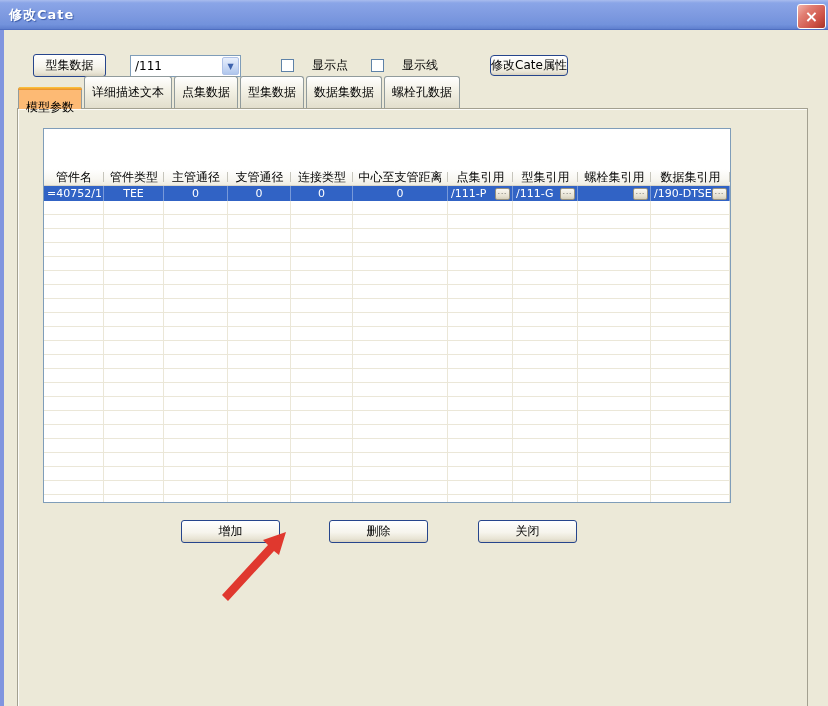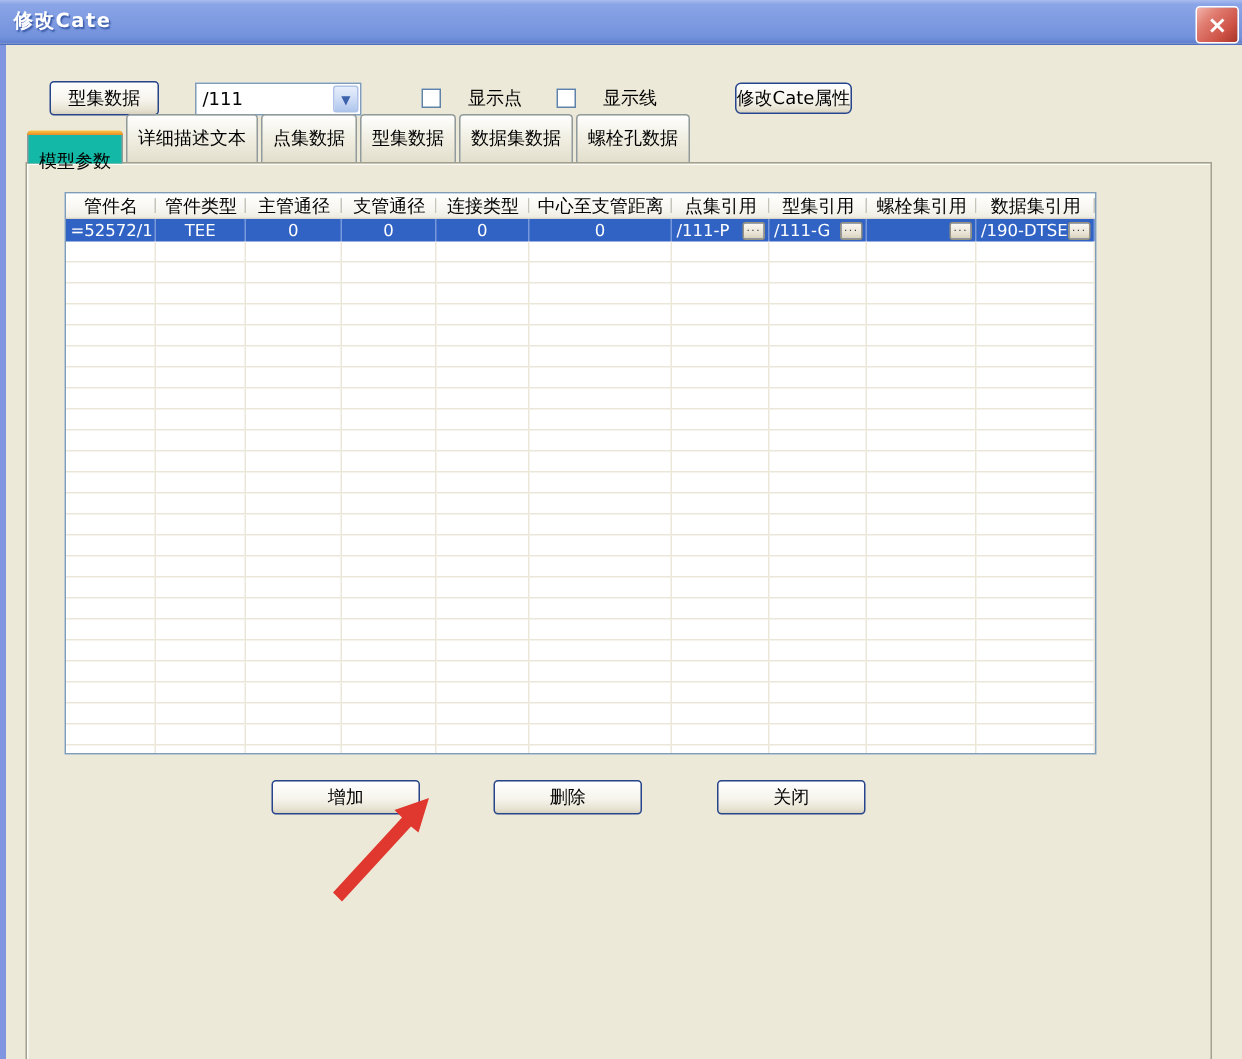--- a/index.html
+++ b/index.html
@@ -63,21 +63,21 @@
     position:absolute; left:18px; top:87px; height:21px;
     display:flex; align-items:flex-end; z-index:3;
   }
   .tab {
     height:32px; margin-right:2px; padding:0 7px; position:relative;
     border:1px solid #919B9C; border-bottom:none; border-radius:3px 3px 0 0;
     background:linear-gradient(180deg,#FFFFFF 0%,#F2F0E4 45%,#E2DECC 100%);
     font-size:12px; display:flex; align-items:center; cursor:pointer; white-space:nowrap;
   }
   .tab.active {
-    height:22px; margin-bottom:-1px; z-index:4; background:#14b8a6;
+    height:22px; margin-bottom:-1px; z-index:4; background:#fdba74;
     padding-top:17px;
   }
   .tab.active::before {
     content:''; position:absolute; left:-1px; right:-1px; top:-1px; height:3px;
     background:linear-gradient(180deg,#FFC73C,var(--tab-accent,#E68B2C));
     border-radius:3px 3px 0 0;
   }
   .tab-panel {
     position:absolute; left:17px; top:108px; width:791px; height:620px;
     background:#ECE9D8; border:1px solid #A3A090;
@@ -86,20 +86,21 @@
 
   
   .grid {
     position:absolute; left:43px; top:128px; width:688px; height:375px;
     background:#fff; border:1px solid #7F9DB9; overflow:hidden; z-index:5;
   }
   .thead {
     display:flex; height:17px;
     background:linear-gradient(180deg,#FFFFFF 0%,#F8F7F2 60%,#EFEDE2 100%);
     border-bottom:1px solid #D9D6C9;
+    margin-top:40px;
   }
   .th {
     flex:none; font-size:12px; color:#000; position:relative;
     display:flex; align-items:center; justify-content:center; white-space:nowrap; overflow:hidden;
     cursor:pointer;
   }
   .th::after { content:''; position:absolute; right:0; top:3px; bottom:3px; width:1px; background:#C6C5BC; }
   .row { display:flex; height:15px; }
   .row.selected { background:var(--sel-color,#3163C5); color:#fff; }
   .row.selected .td { border-right:1px solid rgba(255,255,255,.35); }
@@ -177,21 +178,21 @@
         <div class="th" style="width: 63px;">支管通径</div>
         <div class="th" style="width: 62px;">连接类型</div>
         <div class="th" style="width: 95px;">中心至支管距离</div>
         <div class="th" style="width: 65px;">点集引用</div>
         <div class="th" style="width: 65px;">型集引用</div>
         <div class="th" style="width: 73px;">螺栓集引用</div>
         <div class="th" style="width: 79px;">数据集引用</div>
       </div>
     <div id="table-body">
         <div class="row selected">
-          <div class="td al" style="width: 60px;">=52572/1</div>
+          <div class="td al" style="width: 60px;">=40752/1</div>
           <div class="td ac" style="width: 60px;">TEE</div>
           <div class="td ac" style="width: 64px;">0</div>
           <div class="td ac" style="width: 63px;">0</div>
           <div class="td ac" style="width: 62px;">0</div>
           <div class="td ac" style="width: 95px;">0</div>
           <div class="td ref" style="width: 65px;">
             <span>/111-P</span>
             <span class="mini-btn">...</span>
           </div>
           <div class="td ref" style="width: 65px;">

